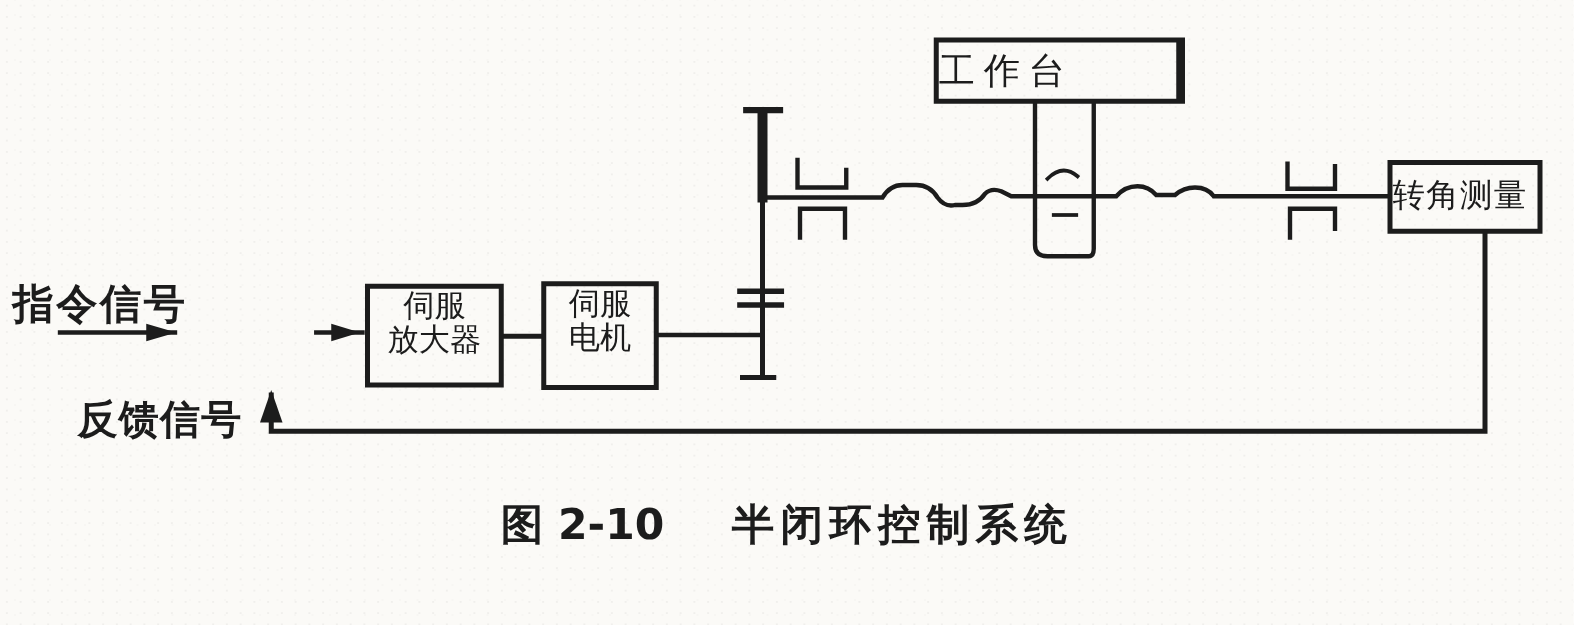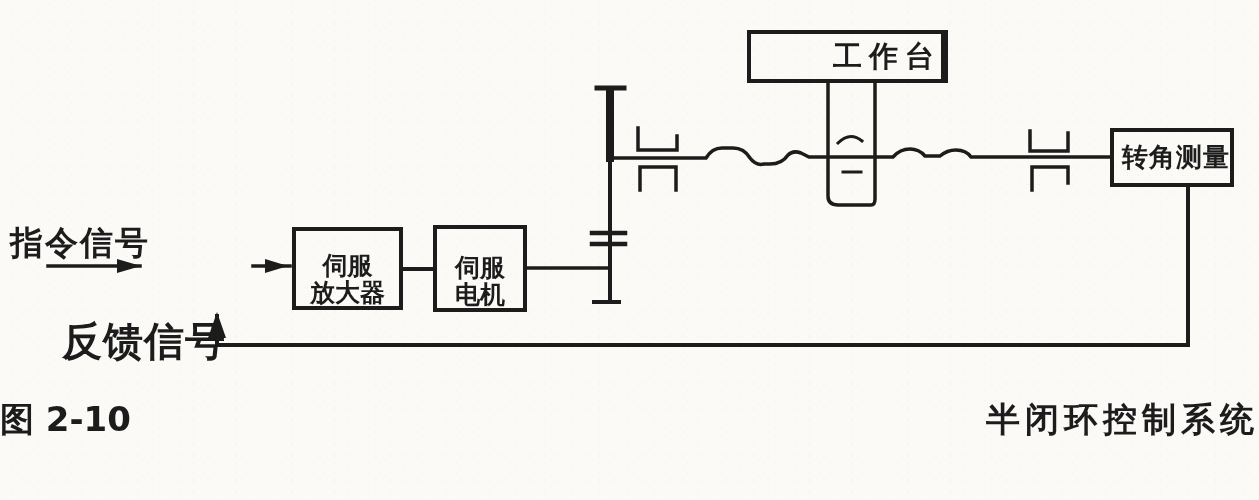--- a/index.html
+++ b/index.html
@@ -7,34 +7,34 @@
     position:relative;width:1259px;height:500px;overflow:hidden;
     font-family:"DejaVu Sans",sans-serif;color:#1c1c1c;
     background:
       radial-gradient(rgba(0,0,0,.045) .8px, transparent .9px) 0 0/11px 9px,
       radial-gradient(rgba(0,0,0,.035) .7px, transparent .8px) 5px 6px/14px 12px,
       #fbfaf7;
   }
   .stage svg{position:absolute;left:0;top:0;}
   .box{
     position:absolute;box-sizing:border-box;border:4px solid #1c1c1c;
-    display:flex;flex-direction:column;align-items:center;justify-content:flex-end;
-    text-align:center;font-weight:700;line-height:1.08;background:transparent;
+    display:flex;flex-direction:column;align-items:center;justify-content:flex-start;
+    text-align:center;font-weight:400;line-height:1.08;background:transparent;
   }
   .box-comparator{left:143px;top:225px;width:110px;height:83px;font-size:29px;letter-spacing:2px;}
   .box-amp{left:292px;top:227px;width:111px;height:83px;font-size:25px;}
   .box-motor{left:433px;top:225px;width:94px;height:87px;font-size:25px;}
   .box-worktable{left:747px;top:30px;width:201px;height:53px;font-size:29px;letter-spacing:7px;
     border-right-width:7px;flex-direction:row;}
   .box-angle{left:1110px;top:128px;width:124px;height:59px;font-size:26px;letter-spacing:1px;flex-direction:row;}
   .floatlabel{position:absolute;font-weight:600;white-space:nowrap;}
   .label-cmd{left:10px;top:221px;font-size:33px;letter-spacing:2px;}
-  .label-fb{left:62px;top:314px;font-size:40px;letter-spacing:1px;}
+  .label-fb{left:62px;top:314px;font-size:32px;letter-spacing:1px;}
   .caption{
-    position:absolute;left:0;right:0;top:397px;display:flex;justify-content:space-between;
+    position:absolute;left:0;right:0;top:397px;display:flex;justify-content:center;
     gap:54px;font-size:34px;font-weight:600;
   }
   .caption .cap-title{letter-spacing:5px;}
 </style>
 </head>
 <body>
 
 <div class="stage">
 
   <svg width="1259" height="500" viewBox="0 0 1259 500" fill="none" stroke="#1c1c1c" stroke-width="3.5" stroke-linecap="square">

